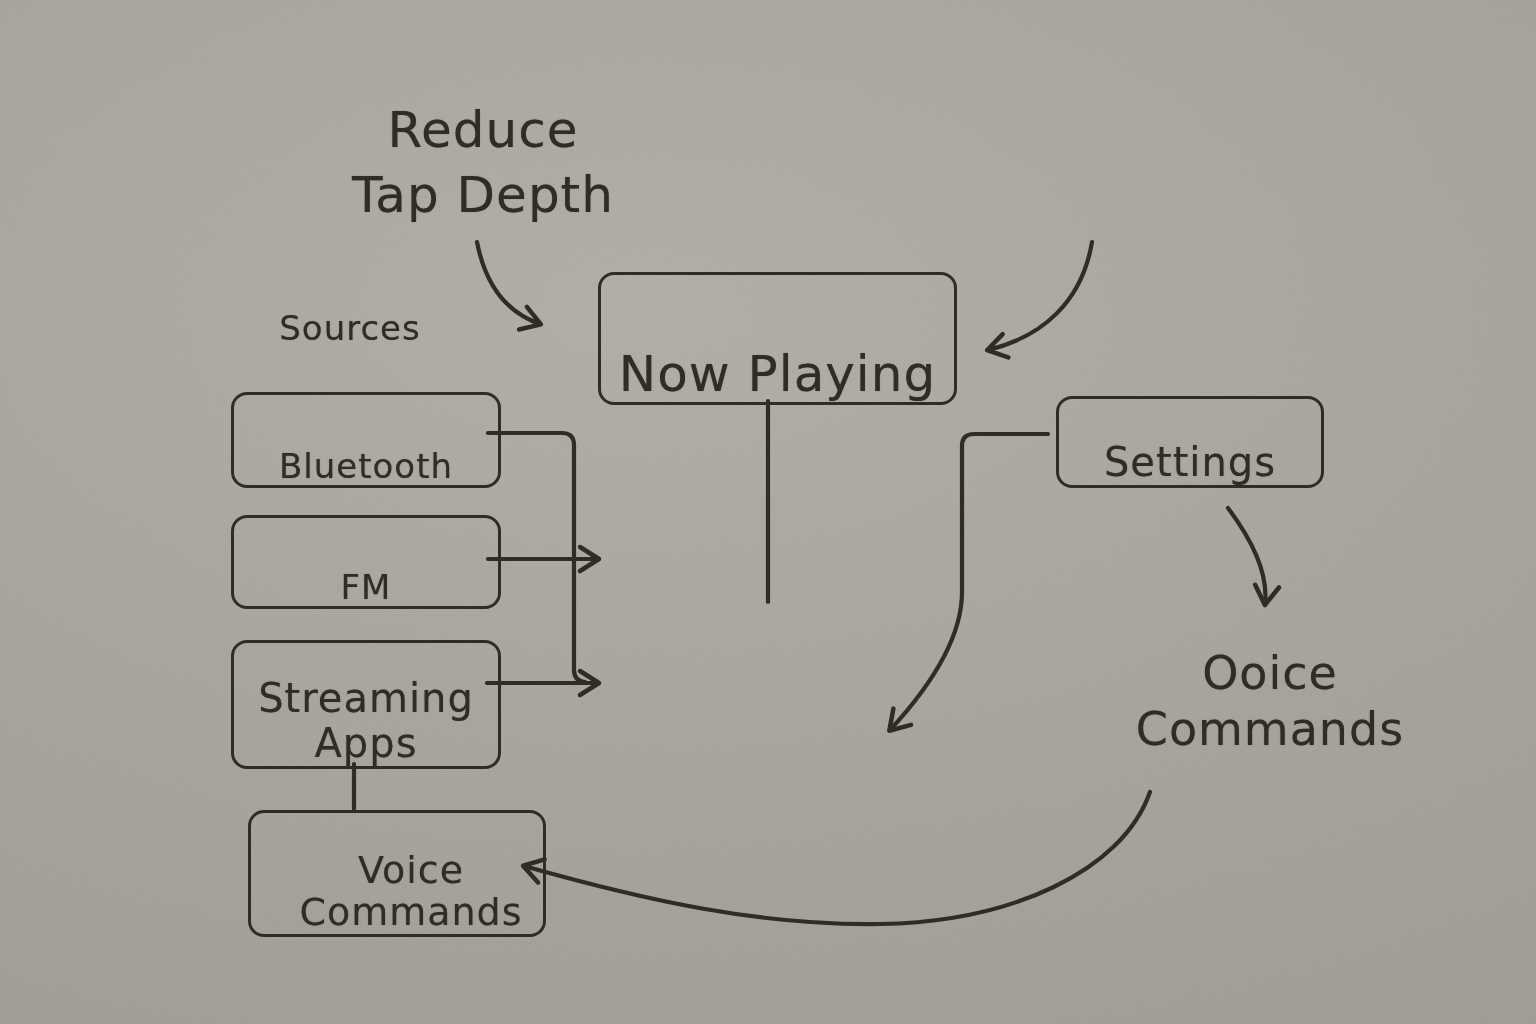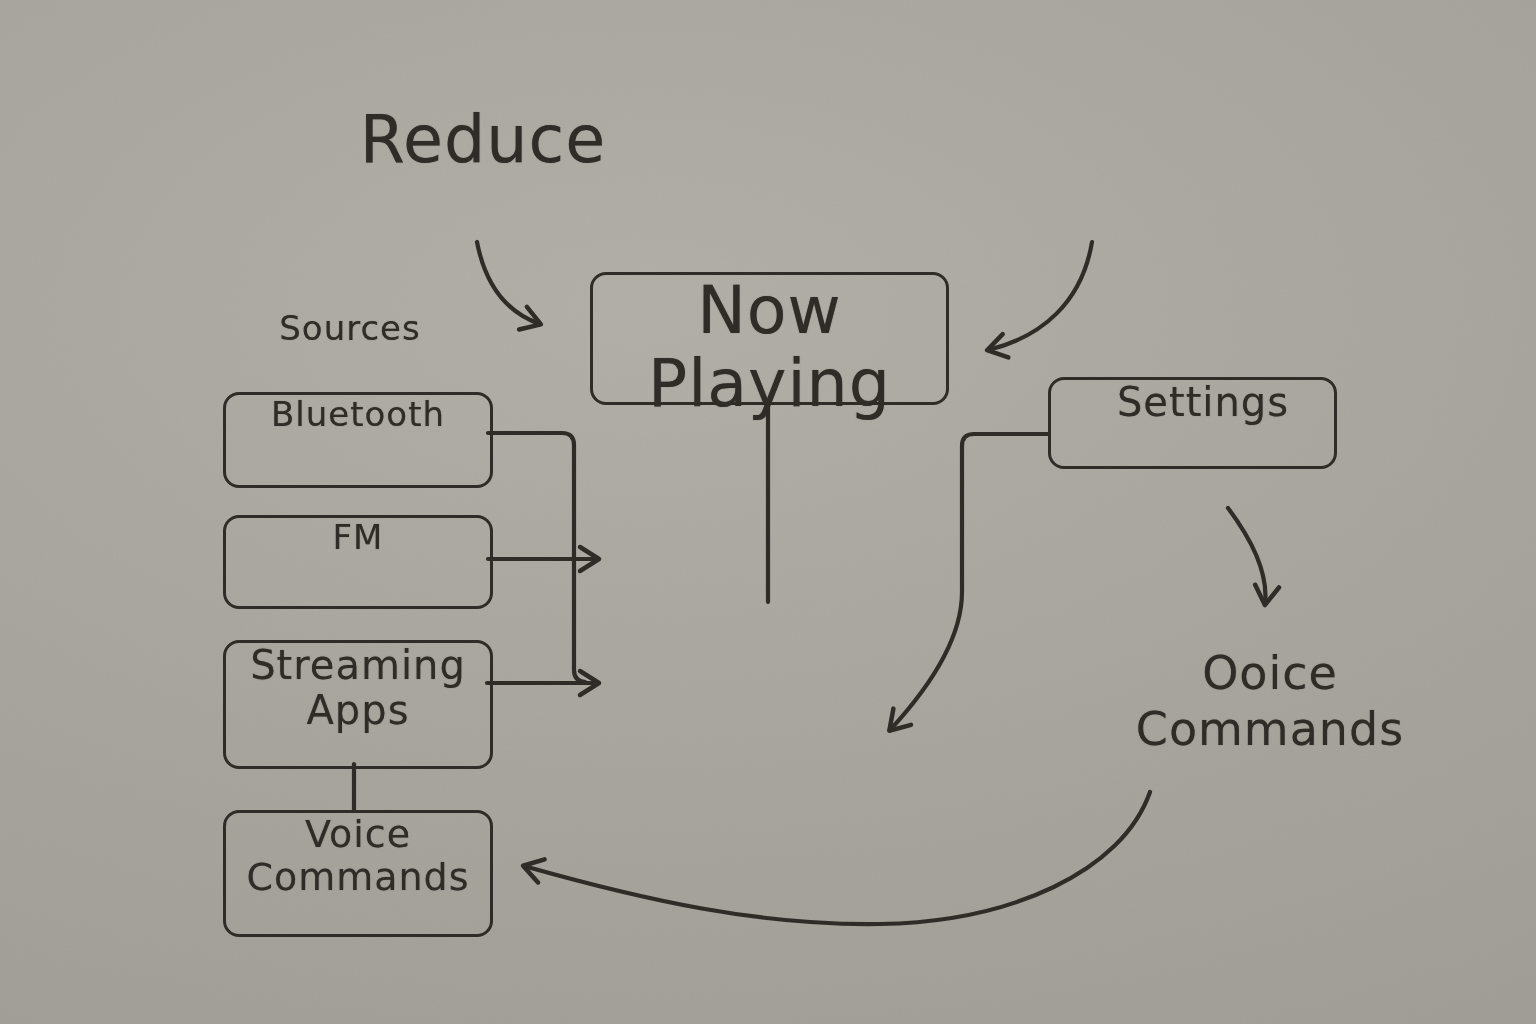--- a/index.html
+++ b/index.html
@@ -16,33 +16,34 @@
     font-family:"DejaVu Sans", sans-serif;
     color:var(--ink);
   }
   .layer{position:absolute;left:0;top:0;width:1536px;height:1024px;}
   svg{display:block;}
   .stroke{fill:none;stroke:var(--ink);stroke-width:4.2;stroke-linecap:round;stroke-linejoin:round;}
   .box{
     position:absolute;
     border:3.6px solid var(--ink);
     border-radius:16px;
-    display:flex;flex-direction:column;align-items:center;justify-content:flex-start;
+    display:flex;flex-direction:column;align-items:center;justify-content:flex-end;
     text-align:center;
     letter-spacing:1px;
     line-height:1.12;
+    margin-left:8px;
   }
   .note{
     position:absolute;
     text-align:center;
     letter-spacing:1px;
     line-height:1.3;
   }
   .soft{ text-shadow:0 0 1px rgba(46,43,39,0.55); }
-  .fs50{font-size:65px;}
+  .fs50{font-size:50px;}
   .fs48{font-size:34px;}
   .fs46{font-size:46px;}
   .fs42{font-size:34px;}
   .fs40{font-size:40px;}
   .fs38{font-size:38px;}
   .grain{opacity:0.5;pointer-events:none;}
 </style>
 </head>
 <body>
 
@@ -71,55 +72,56 @@
 
     <path class="stroke" marker-end="url(#ah)" d="M 1048 434 L 974 434 Q 962 434 962 446 L 962 592 Q 962 652 890 730"></path>
 
     <path class="stroke" marker-end="url(#ah)" d="M 1228 508 C 1258 548 1268 578 1265 604"></path>
 
     <path class="stroke" marker-end="url(#ah)" d="M 1150 792 C 1122 872 1010 922 880 924 C 760 926 644 900 524 866"></path>
   </svg>
 
   <div class="note soft fs50" style="left:290px;top:98px;width:386px;">
     <div>Reduce</div>
+    <div>Tap Depth</div>
   </div>
 
   <div class="note soft fs46" style="left:895px;top:114px;width:386px;">
   </div>
 
   <div class="note soft fs48" style="left:190px;top:306px;width:320px;">Sources</div>
 
 
   <div class="note soft fs46" style="left:1115px;top:645px;width:310px;line-height:1.22;">
     <div>Ooice</div>
     <div>Commands</div>
   </div>
 
   <div class="box soft fs50" style="left:590px;top:272px;width:353px;height:127px;">
     <div>Now Playing</div>
   </div>
 
-  <div class="box soft fs40" style="left:1048px;top:377px;width:262px;height:86px;padding-left:21px;">
+  <div class="box soft fs40" style="left:1048px;top:396px;width:262px;height:86px;">
     <div>Settings</div>
   </div>
 
   <div class="box soft fs42" style="left:223px;top:392px;width:264px;height:90px;">
     <div>Bluetooth</div>
   </div>
 
   <div class="box soft fs42" style="left:223px;top:515px;width:264px;height:88px;">
     <div>FM</div>
   </div>
 
   <div class="box soft fs40" style="left:223px;top:640px;width:264px;height:123px;">
     <div>Streaming</div>
     <div>Apps</div>
   </div>
 
-  <div class="box soft fs38" style="left:223px;top:810px;width:264px;height:121px;">
+  <div class="box soft fs38" style="left:240px;top:810px;width:264px;height:121px;padding-left:28px;">
     <div>Voice</div>
     <div>Commands</div>
   </div>
 
   <svg class="layer grain" viewBox="0 0 1536 1024">
     <defs>
       <filter id="grain-f">
         <feTurbulence type="fractalNoise" baseFrequency="0.8" numOctaves="2" stitchTiles="stitch"></feTurbulence>
         <feColorMatrix type="matrix" values="0 0 0 0 0.18  0 0 0 0 0.17  0 0 0 0 0.15  0 0 0 0.10 0"></feColorMatrix>
       </filter>

